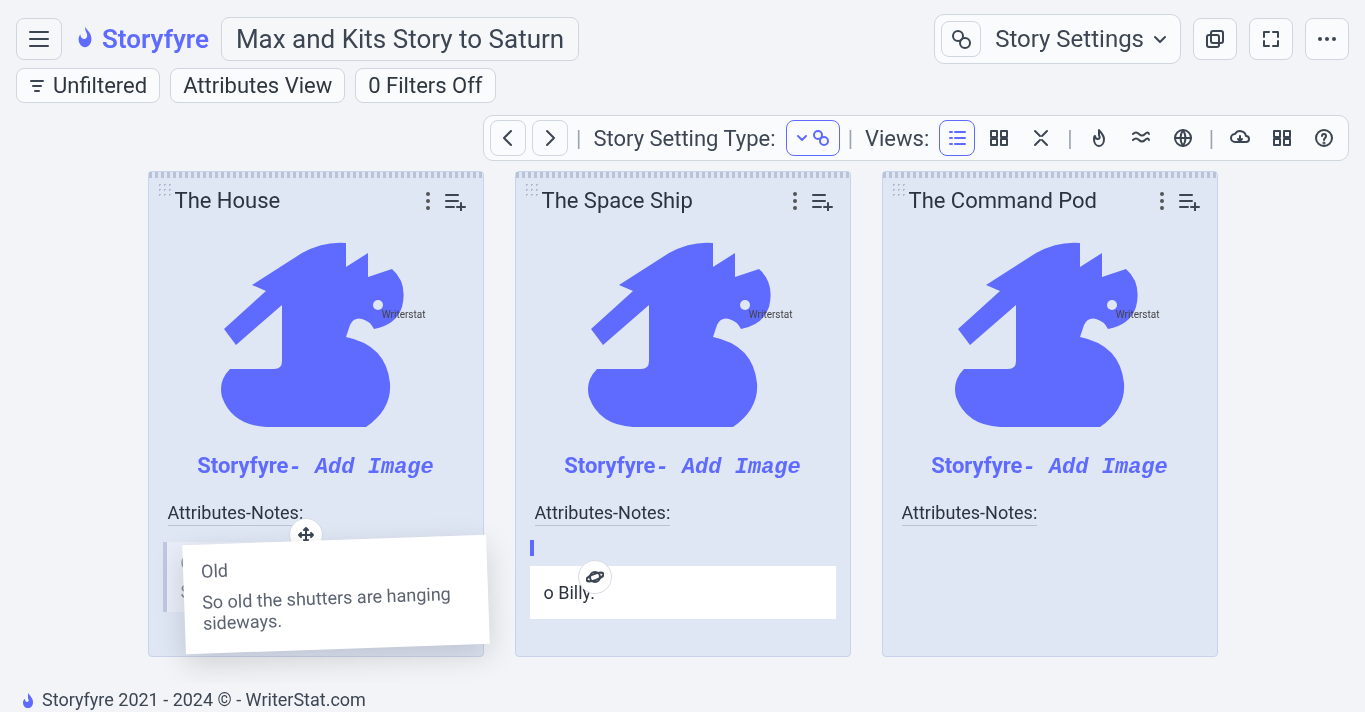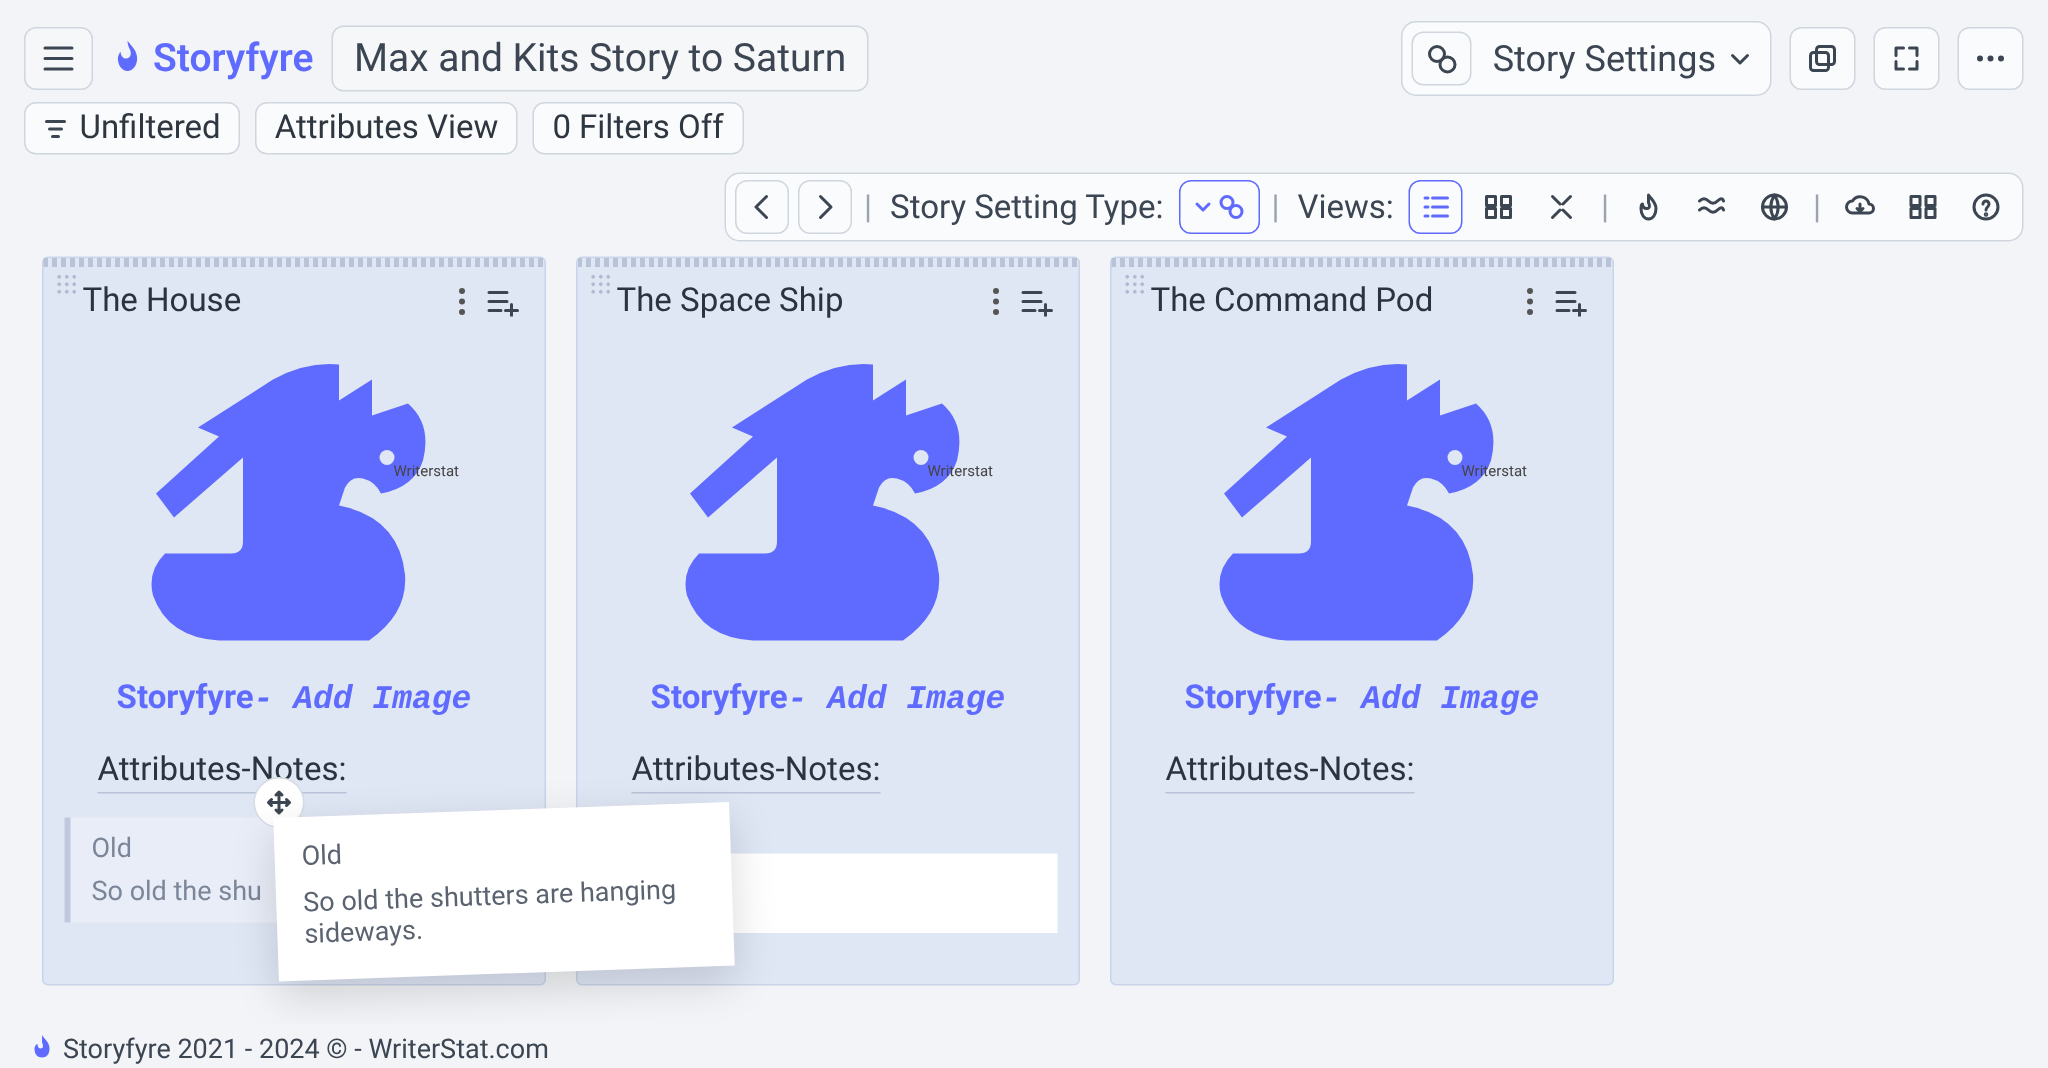--- a/index.html
+++ b/index.html
@@ -95,21 +95,21 @@
     border-radius:8px;display:flex;align-items:center;
     justify-content:center;cursor:pointer;color:#3c4552;
   }
   .tool-btn.boxed{border-color:var(--border);}
   .tool-btn.active{border-color:var(--accent);color:var(--accent);}
   .divider{color:#9aa3af;padding:0 2px;}
   .tool-label{padding:0 4px;}
 
   
   .grid{
-    display:flex;gap:20px;padding:0 28px;
+    display:flex;gap:31px;padding:0 40px;justify-content:center;
   }
   .card{
     width:336px;background:var(--card);
     border:1px solid #c9d4ea;border-radius:4px;
     position:relative;padding-bottom:16px;
   }
   .card::before{
     content:"";position:absolute;top:0;left:0;right:0;height:6px;
     background:repeating-linear-gradient(90deg,#b9c3d8 0 3px,transparent 3px 6px);
   }
@@ -134,21 +134,21 @@
   .writerstat{
     position:absolute;right:20px;top:86px;
     font-size:10px;color:#444;font-weight:400;
   }
   .add-image{
     text-align:center;font-size:22px;
   }
   .add-image .sf{color:var(--brand);font-weight:700;}
   .add-image .ai{color:var(--brand);font-weight:700;font-style:italic;font-family:Liberation Mono, monospace;}
   .attr-label{
-    margin:22px 36px 6px;font-size:22px;color:#2b3340;
+    margin:22px 19px 6px;font-size:18px;color:#2b3340;
     border-bottom:1px solid #b9c3d8;display:inline-block;
     padding-bottom:2px;
   }
 
   .note-box{
     margin:10px 14px 0;background:#e9edf7;
     border-left:4px solid #bfc8de;
     padding:10px 14px;color:#7c8699;
     position:relative;
   }
@@ -188,21 +188,21 @@
   }
 
   
   .footer{
     position:absolute;bottom:0;left:0;right:0;
     display:flex;justify-content:space-between;
     padding:6px 20px 2px;
     font-size:18px;color:#3c4552;
     background:var(--bg);
   }
-  .footer .left{display:flex;align-items:flex-start;gap:6px;}
+  .footer .left{display:flex;align-items:flex-end;gap:6px;}
   .heart{color:#ff4d5b;}
 
   
   .ico{stroke:#3c4552;stroke-width:2;fill:none;stroke-linecap:round;stroke-linejoin:round;}
   .ico-accent{stroke:var(--accent);}
 </style>
 </head>
 <body>
 
 <svg width="0" height="0" style="position:absolute">

